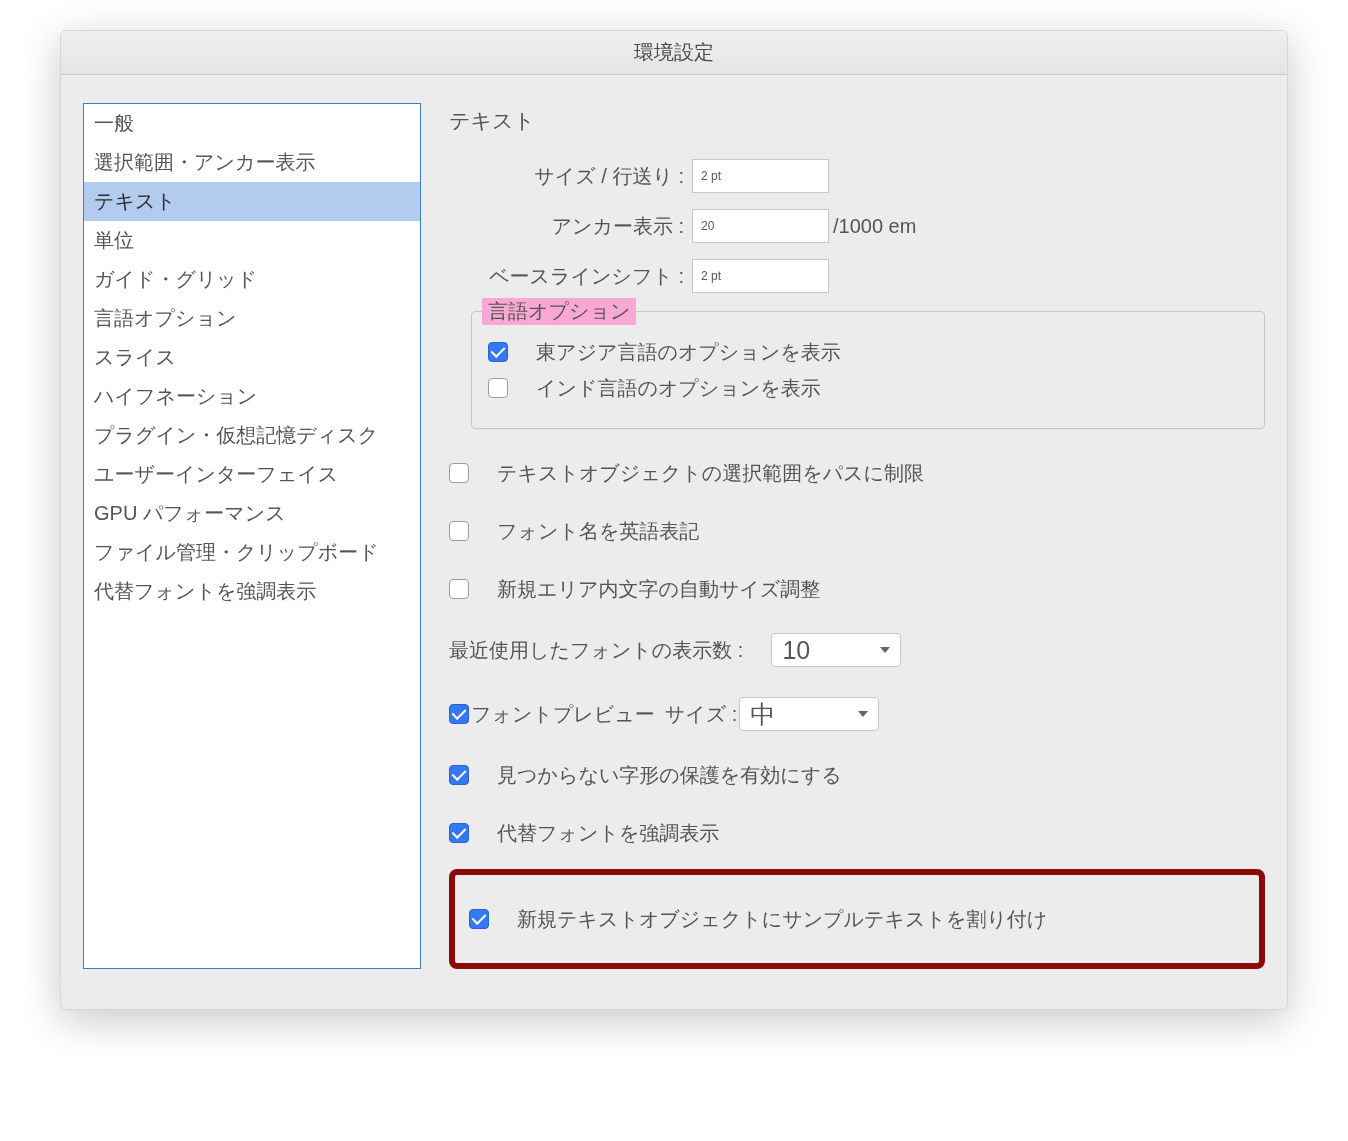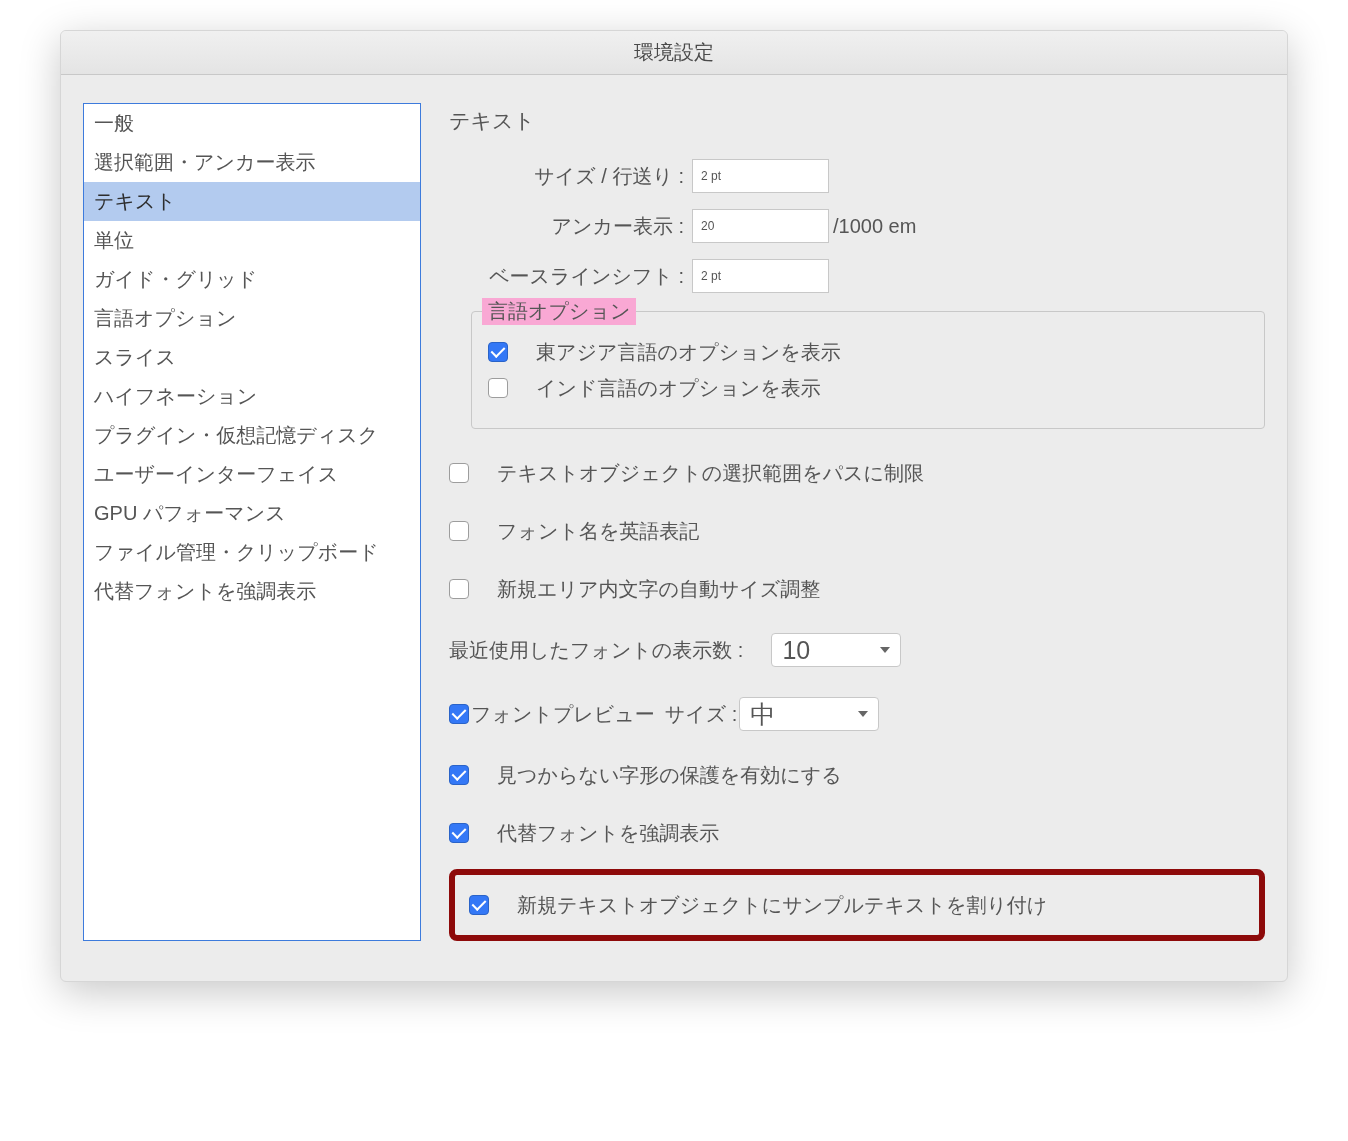--- a/index.html
+++ b/index.html
@@ -145,21 +145,21 @@
       width: 0; height: 0;
       border-left: 5px solid transparent;
       border-right: 5px solid transparent;
       border-top: 6px solid #666;
       transform: translateY(-50%);
     }
     .inline-gap { display:flex; align-items:center; gap:2px; }
     .highlight-box {
       border: 6px solid #8d0a0a;
       border-radius: 8px;
-      padding: 16px 14px;
+      padding: 30px 14px;
       margin-top: 22px;
     }
     .highlight-box .check-row { margin: 0; }
   </style>
 </head>
 <body>
 
 <div class="window">
   <div class="titlebar">
     <span>環境設定</span>

